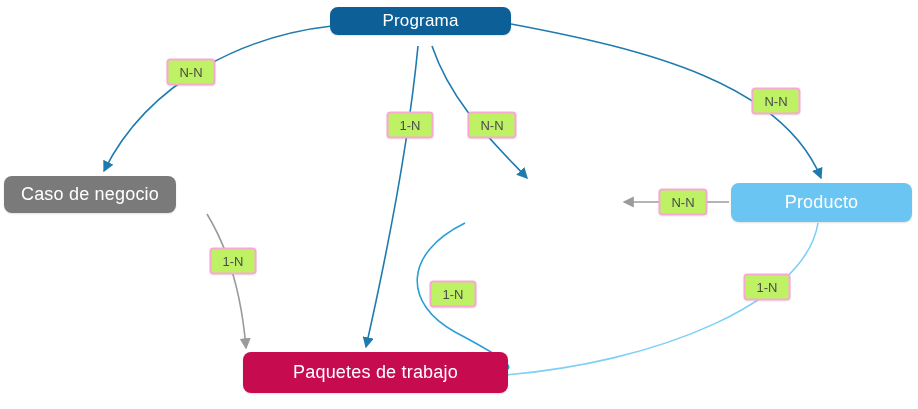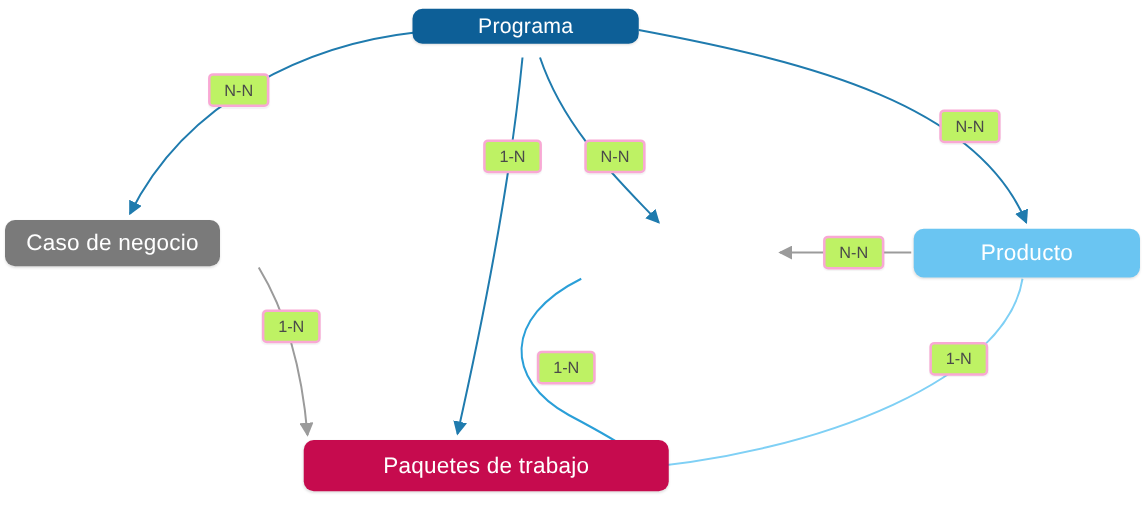--- a/index.html
+++ b/index.html
@@ -11,21 +11,21 @@
     display:flex;align-items:center;justify-content:center;
     color:#ffffff;font-size:17px;letter-spacing:.2px;
     border-radius:8px;box-sizing:border-box;
     box-shadow:0 1px 2px rgba(0,0,0,.12);
     white-space:nowrap;
   }
   .node-programa{left:330px;top:7px;width:181px;height:28px;background:#0d5f97;}
   .node-caso{left:4px;top:176px;width:172px;height:37px;background:#7a7a7a;font-size:18px;}
   .node-proyecto{left:443px;top:183px;width:175px;height:39px;background:#1e96d2;font-size:18px;}
   .node-producto{left:731px;top:183px;width:181px;height:39px;background:#6ac5f2;font-size:18px;}
-  .node-paquetes{left:243px;top:352px;width:292px;height:41px;background:#c60b4e;font-size:18px;}
+  .node-paquetes{left:243px;top:352px;width:265px;height:41px;background:#c60b4e;font-size:18px;}
   .edge-label{
     position:absolute;transform:translate(-50%,-50%);
     background:#bef264;border:2px solid #f9a8d4;border-radius:4px;
     color:#4a4a4a;font-size:13px;line-height:1;
     padding:5px 11px;white-space:nowrap;
     box-shadow:0 1px 1px rgba(0,0,0,.05);
   }
   .el0{left:191px;top:72px;}
   .el1{left:410px;top:125px;}
   .el2{left:492px;top:125px;}

